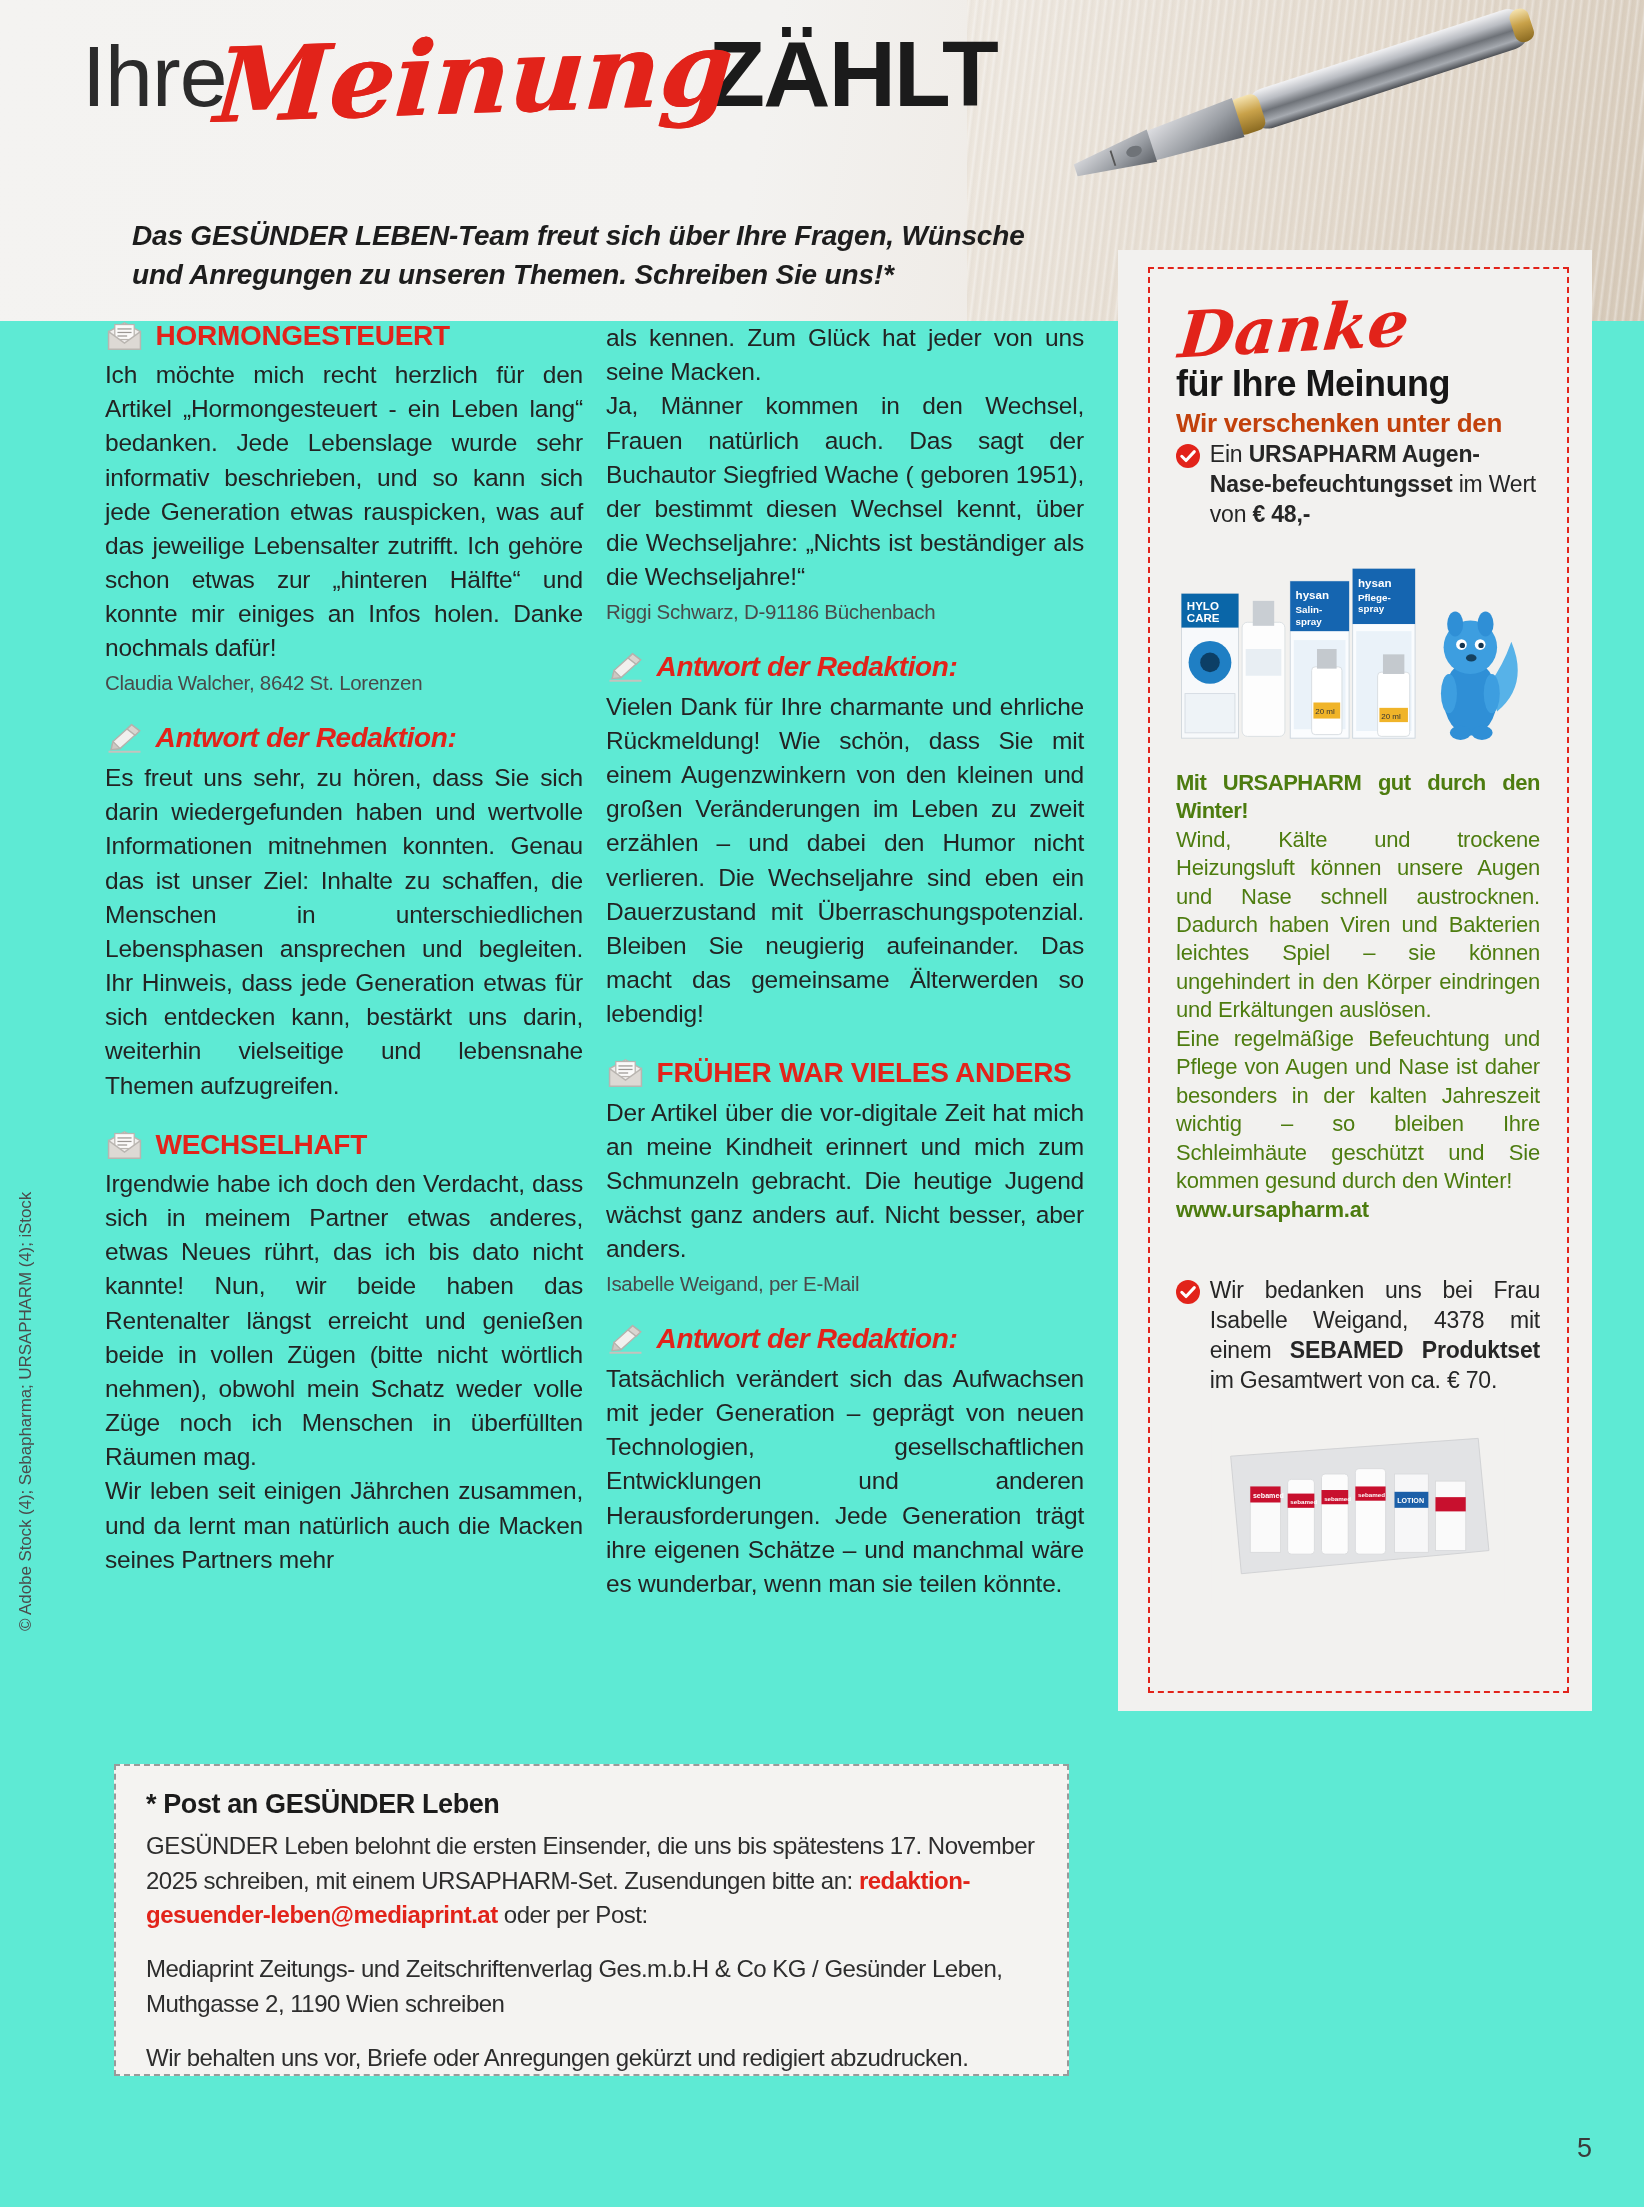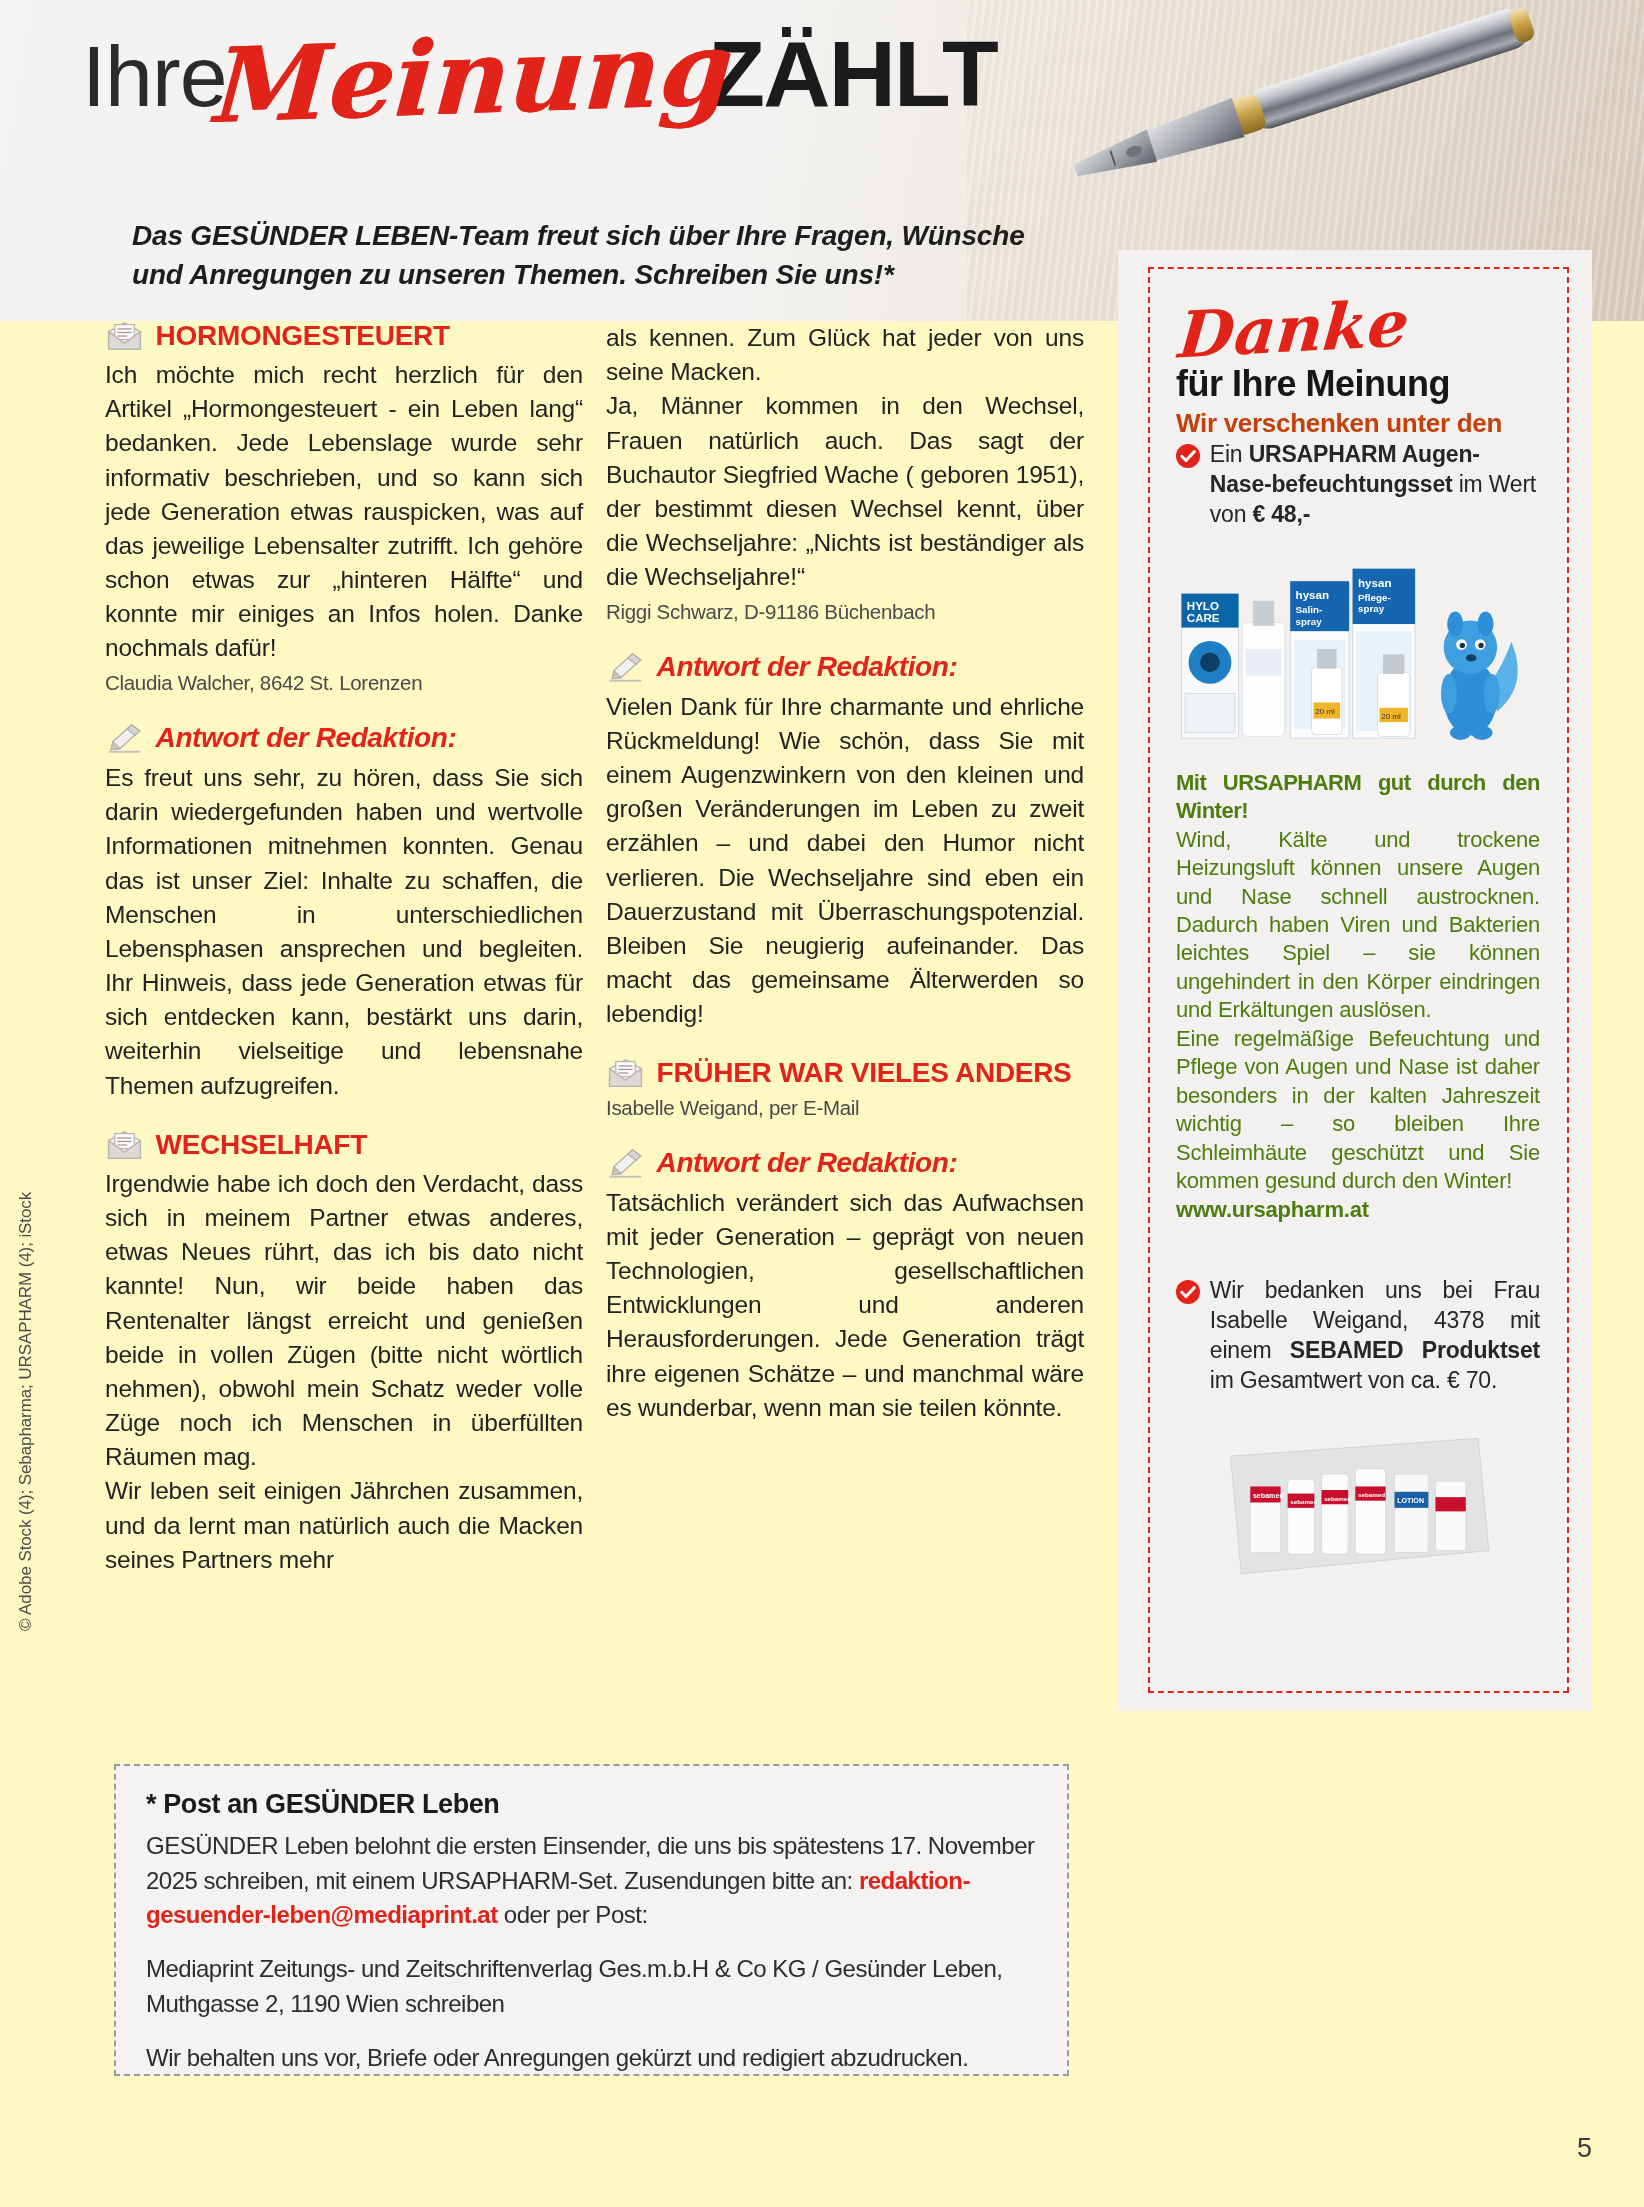--- a/index.html
+++ b/index.html
@@ -47,21 +47,21 @@
     font-size:93px;font-weight:700;color:#1b1b1b;letter-spacing:-1.8px;line-height:1;
     padding-bottom:10.7px;
   }
   .sub-head{
     position:absolute;left:132px;top:217px;width:1016px;
     font-size:28px;font-style:italic;font-weight:600;color:#1d1d1d;
     line-height:1.38;letter-spacing:-0.2px;
   }
   .sub-head b{font-weight:800;}
   
-  .page{position:absolute;left:0;top:321px;width:1644px;height:1886px;background:#fef9c3;}
+  .page{position:absolute;left:0;top:321px;width:1644px;height:1886px;background:#5eead4;}
   .col{position:absolute;top:0;font-family:"DejaVu Serif",serif;}
   .col1{left:105px;width:478px;}
   .col2{left:606px;width:478px;}
   .body-p{
     font-size:24.5px;line-height:1.395;color:#232323;text-align:justify;
     margin:0 0 0 0;letter-spacing:-0.2px;
     font-family:Liberation Sans, sans-serif;
   }
   .sig{
     font-family:"Liberation Sans",sans-serif;
@@ -257,20 +257,21 @@
       <svg class="icon-env" viewBox="0 0 44 34">
         <path d="M4 12 L22 2 L40 12 L40 32 L4 32 Z" fill="#f0eeec" stroke="#b9b5b0" stroke-width="1.6"></path>
         <rect x="11" y="4" width="22" height="17" fill="#fbfaf9" stroke="#b9b5b0" stroke-width="1.4"></rect>
         <line x1="14" y1="9" x2="30" y2="9" stroke="#9b9793" stroke-width="1.4"></line>
         <line x1="14" y1="13" x2="30" y2="13" stroke="#9b9793" stroke-width="1.4"></line>
         <line x1="14" y1="17" x2="25" y2="17" stroke="#9b9793" stroke-width="1.4"></line>
         <path d="M4 12 L22 25 L40 12 L40 32 L4 32 Z" fill="#ddd9d4" stroke="#b9b5b0" stroke-width="1.6"></path>
       </svg>
       <span class="topic-title">FRÜHER WAR VIELES ANDERS</span>
     </div>
+    <p class="body-p">Der Artikel über die vor-digitale Zeit hat mich an meine Kindheit erinnert und mich zum Schmunzeln gebracht. Die heutige Jugend wächst ganz anders auf. Nicht besser, aber anders.</p>
     <div class="sig">Isabelle Weigand, per E-Mail</div>
 
     <div class="head-row">
       <svg class="icon-pencil" viewBox="0 0 44 36">
         <path d="M30 3 L39 10 L17 30 L7 31 L9 22 Z" fill="#f2f0ee" stroke="#b5b1ac" stroke-width="1.6"></path>
         <path d="M30 3 L39 10 L34 15 L25 8 Z" fill="#d9d5d0" stroke="#b5b1ac" stroke-width="1.5"></path>
         <path d="M9 22 L7 31 L17 30 Z" fill="#cdc8c2" stroke="#b5b1ac" stroke-width="1.4"></path>
         <line x1="4" y1="33.5" x2="40" y2="33.5" stroke="#c6c2bd" stroke-width="2"></line>
       </svg>
       <span class="answer-title">Antwort der Redaktion:</span>

